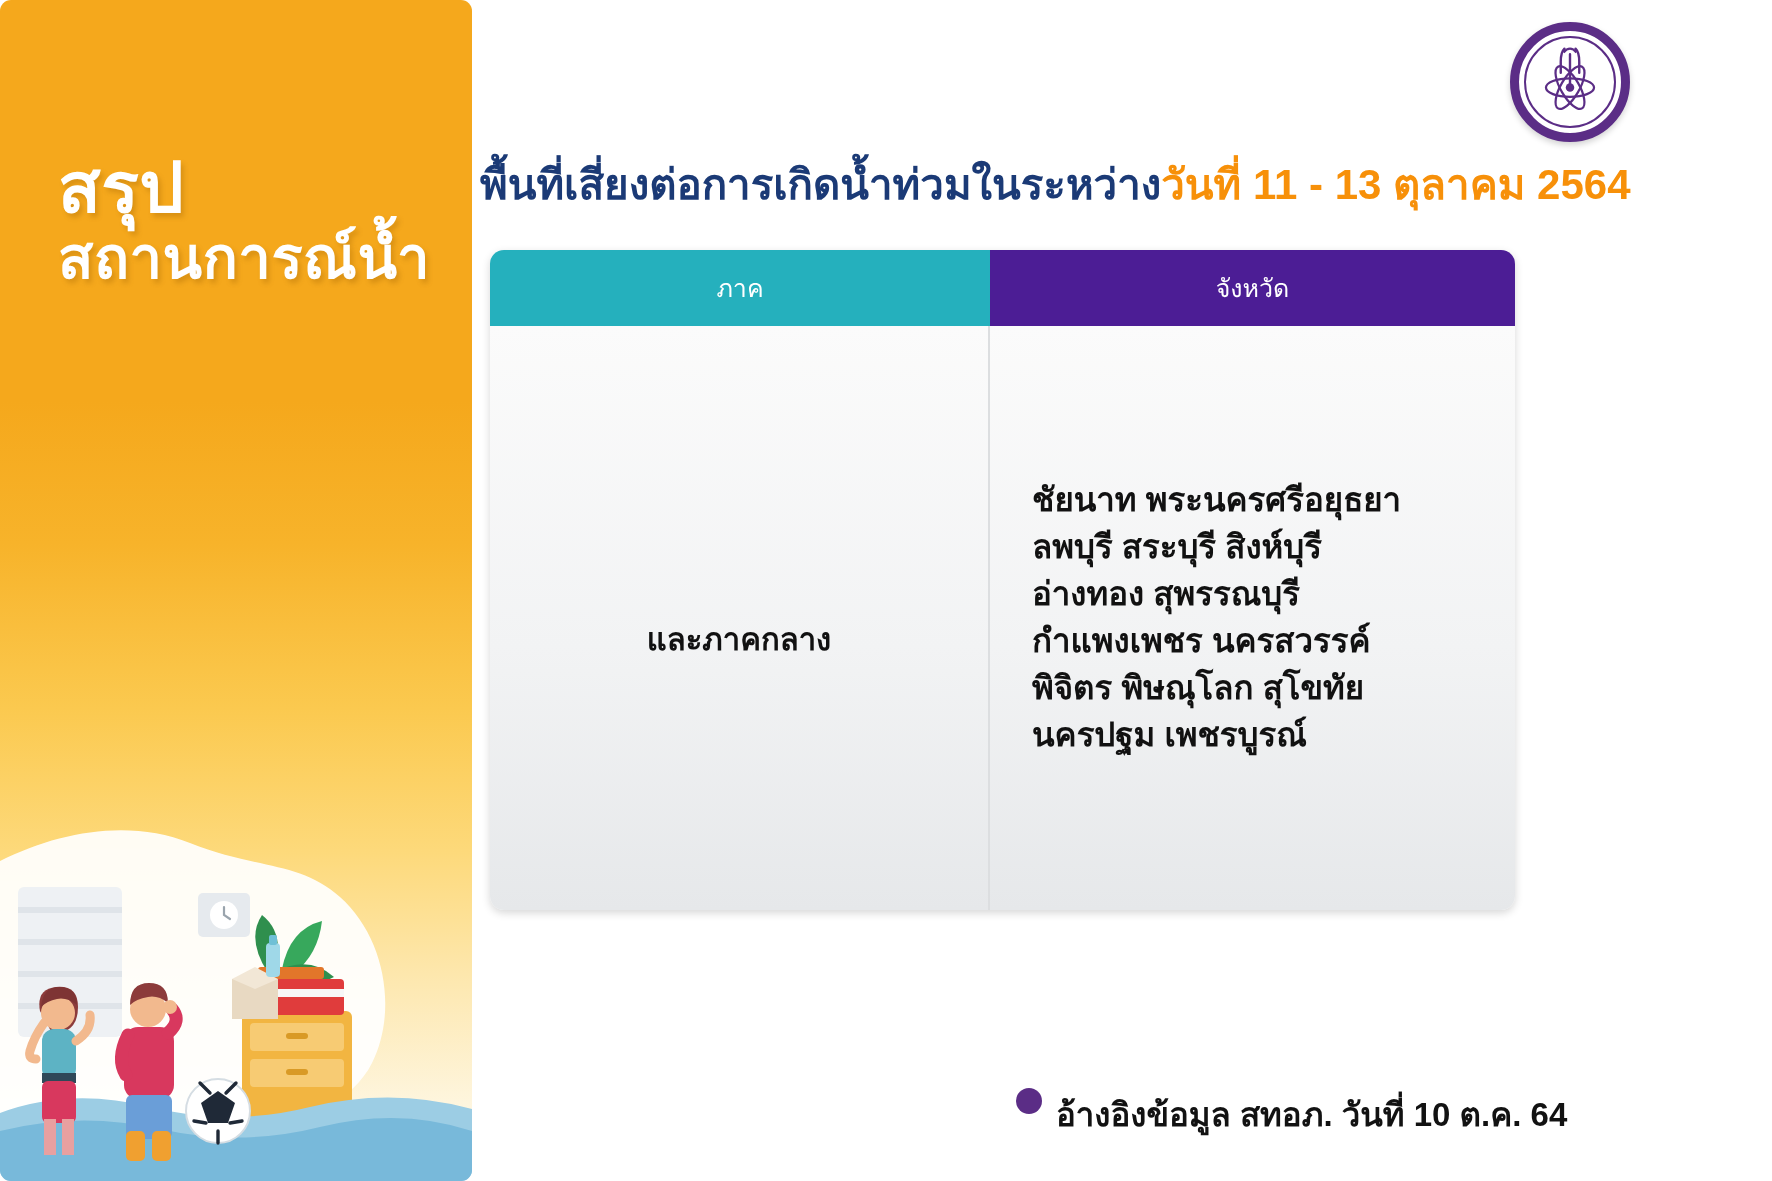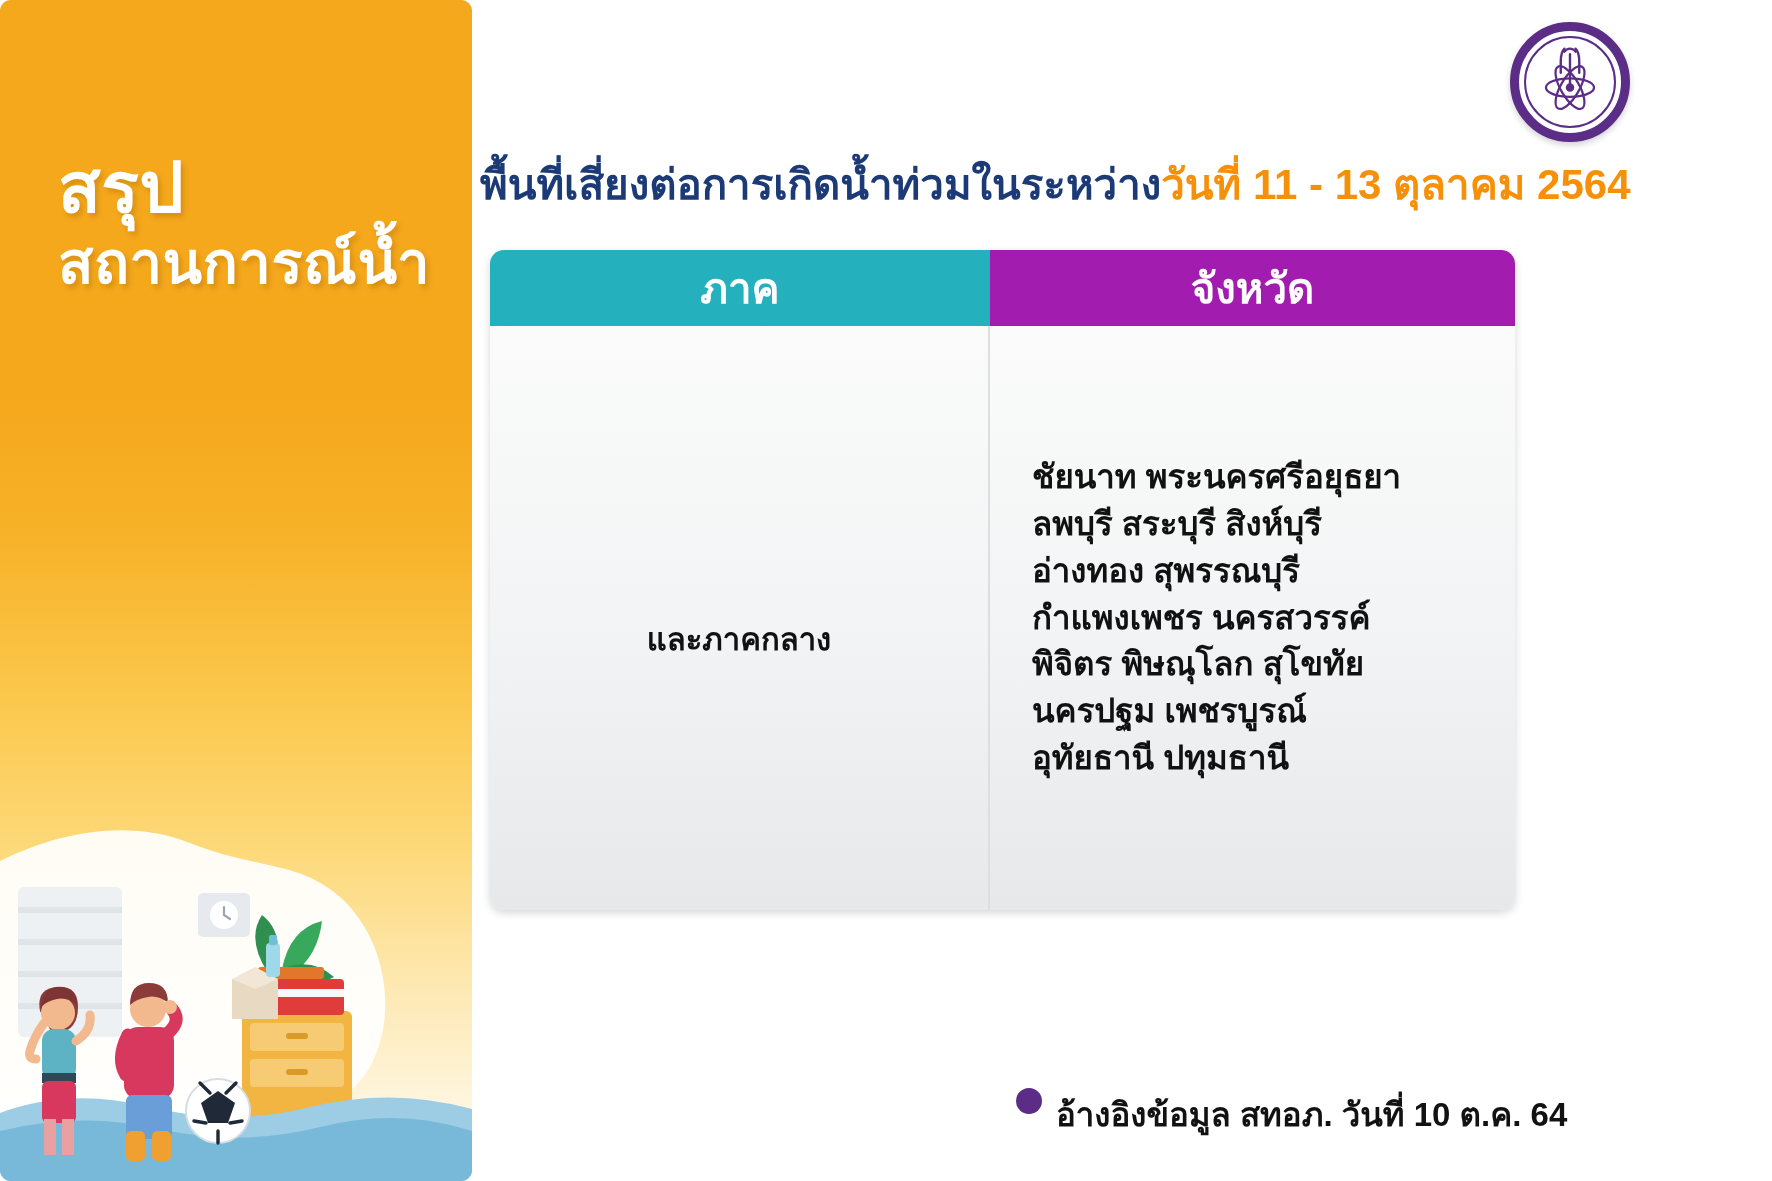--- a/index.html
+++ b/index.html
@@ -36,21 +36,21 @@
     position: absolute;
     left: 58px; top: 148px;
     width: 400px;
     color: #ffffff;
     font-size: 70px;
     font-weight: bold;
     line-height: 1.16;
     letter-spacing: 0.5px;
     text-shadow: 3px 4px 5px rgba(150,90,0,0.30);
   }
-  .sidebar-title .line2 { display: block; font-size: 58px; }
+  .sidebar-title .line2 { display: block; font-size: 58px; font-family: Liberation Mono, monospace; }
 
   
   .illus { position: absolute; left: 0; bottom: 0; width: 472px; height: 470px; }
 
   
   .content {
     position: absolute;
     left: 472px; top: 0;
     width: 1300px; height: 1181px;
   }
@@ -100,25 +100,25 @@
     left: 18px; top: 250px;
     width: 1025px; height: 660px;
     border-radius: 14px;
     overflow: hidden;
     box-shadow: 0 3px 9px rgba(0,0,0,0.16);
   }
   .thead { display: flex; height: 76px; }
   .th {
     display: flex; align-items: center; justify-content: center;
     color: #ffffff;
-    font-size: 42px;
-    font-weight: bold;
+    font-size: 25px;
+    font-weight: normal;
   }
   .th-region { width: 500px; background: #25b0bd; }
-  .th-province { width: 525px; background: #a21caf; }
+  .th-province { width: 525px; background: #4c1d95; }
 
   .tbody {
     display: flex;
     height: 584px;
     background: linear-gradient(180deg, #fbfbfb 0%, #f2f3f4 55%, #e6e8ea 100%);
   }
   .td {
     display: flex; align-items: center;
     padding: 0 10px;
   }
@@ -282,21 +282,20 @@
           </div>
         </div>
         <div class="td td-province">
           <div>
             <span class="pline">ชัยนาท พระนครศรีอยุธยา</span>
             <span class="pline">ลพบุรี สระบุรี สิงห์บุรี</span>
             <span class="pline">อ่างทอง สุพรรณบุรี</span>
             <span class="pline">กำแพงเพชร นครสวรรค์</span>
             <span class="pline">พิจิตร พิษณุโลก สุโขทัย</span>
             <span class="pline">นครปฐม เพชรบูรณ์</span>
-            <span class="pline">อุทัยธานี ปทุมธานี</span>
           </div>
         </div>
       </div>
     </div>
 
     <div class="footer">
       <span class="footer-dot"></span>
       <span>อ้างอิงข้อมูล สทอภ. วันที่ 10 ต.ค. 64</span>
     </div>
 

